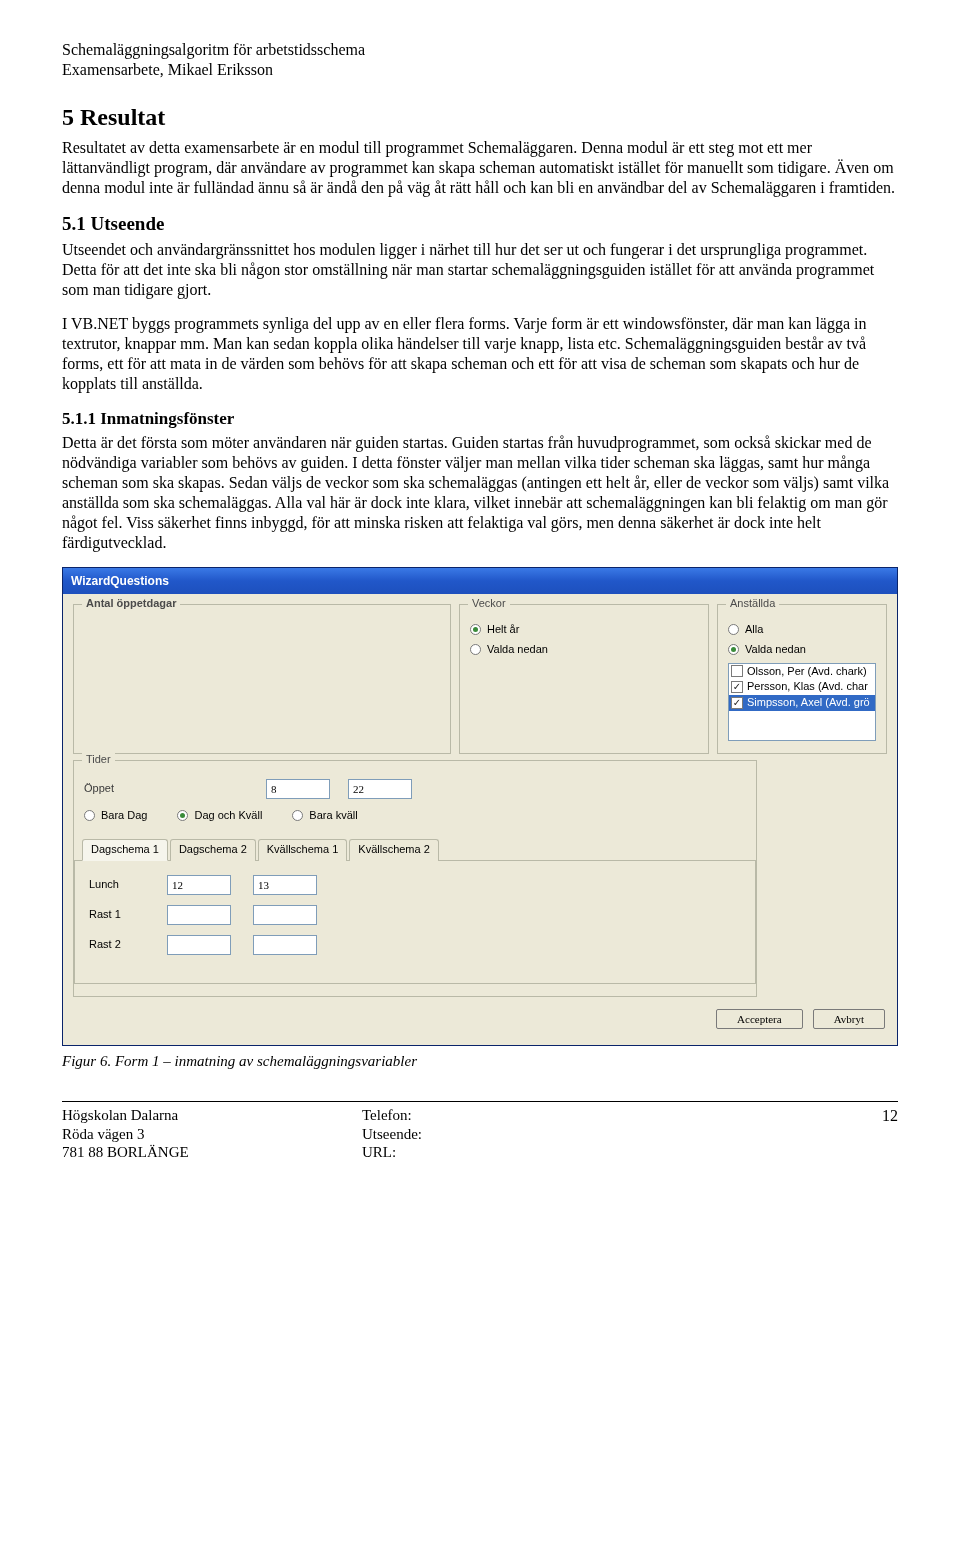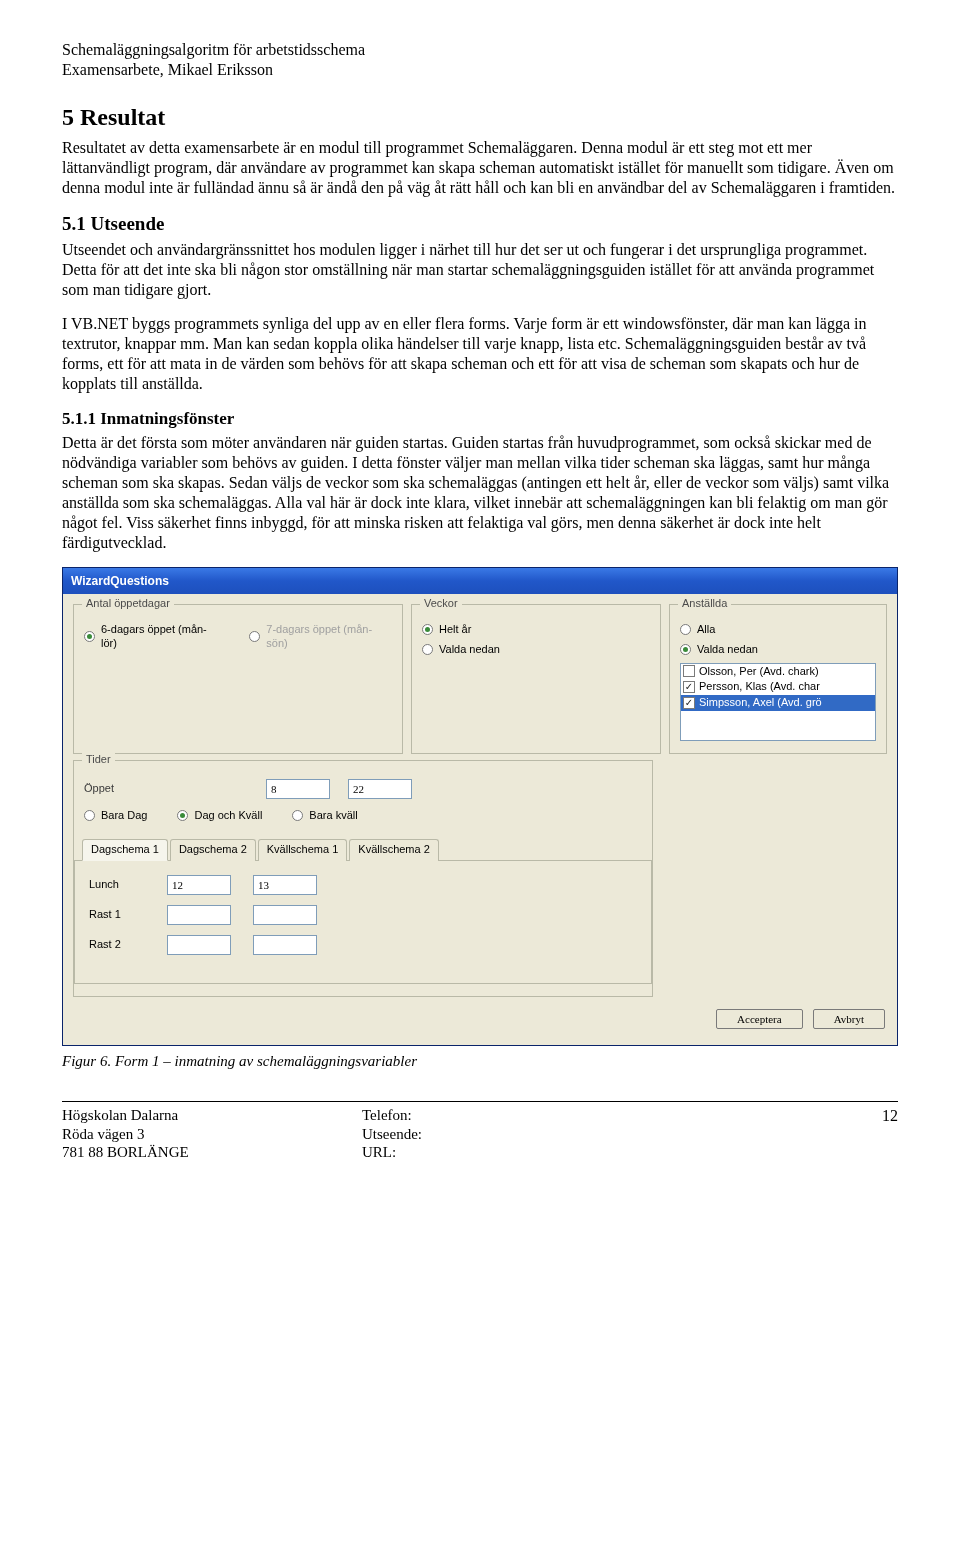--- a/index.html
+++ b/index.html
@@ -44,35 +44,35 @@
     border: 1px solid #b9b9a7;
     position: relative;
     padding: 18px 10px 12px 10px;
   }
   .groupbox > .legend {
     position: absolute; top: -8px; left: 8px;
     background: #ece9d8; padding: 0 4px;
     color: #4b4b4b;
     font-size: 11px;
   }
-  .gb-days { width: 330px; }
+  .gb-days { width: 378px; font-weight: bold; }
   .gb-weeks { width: 250px; }
   .gb-emp { flex: 1; }
   .radio-row { display: flex; align-items: center; gap: 6px; margin-bottom: 6px; }
   .radio-dot {
     width: 11px; height: 11px; border: 1px solid #7a7a7a;
     border-radius: 50%; background: #fff;
     display: inline-flex; align-items: center; justify-content: center;
     flex-shrink: 0;
   }
   .radio-dot.sel::after { content: ""; width: 5px; height: 5px; background: #3a8b3a; border-radius: 50%; display:block; }
   .radio-label.disabled { color: #a0a0a0; }
   .days-inline { display: flex; gap: 28px; }
 
-  .gb-tider { width: 580px; }
+  .gb-tider { width: 684px; }
   .tider-top { display: flex; align-items: center; gap: 18px; margin-bottom: 10px; }
   .lbl { color: #3a3a3a; }
   .textbox {
     background: #fff; border: 1px solid #7f9db9;
     height: 20px; padding: 2px 4px; font-family: Tahoma; font-size: 11px;
     width: 64px;
   }
   .radio-three { display: flex; gap: 30px; margin-bottom: 10px; }
   .tabs { display: flex; border-bottom: 1px solid #b9b9a7; margin-left: -10px; margin-right: -10px; padding: 0 8px; }
   .tab {
@@ -145,30 +145,20 @@
 
 <div class="window">
   <div class="titlebar">
     <span>WizardQuestions</span>
   </div>
   <div class="win-body">
     <div class="row1">
 
       <div class="groupbox gb-days">
         <div class="legend">Antal öppetdagar</div>
-        <div class="days-inline">
-          <label class="radio-row">
-            <span class="radio-dot sel"></span>
-            <span class="radio-label">6-dagars öppet (mån-lör)</span>
-          </label>
-          <label class="radio-row">
-            <span class="radio-dot"></span>
-            <span class="radio-label disabled">7-dagars öppet (mån-sön)</span>
-          </label>
-        </div>
       </div>
 
       <div class="groupbox gb-weeks">
         <div class="legend">Veckor</div>
         <label class="radio-row">
           <span class="radio-dot sel"></span>
           <span>Helt år</span>
         </label>
         <label class="radio-row">
           <span class="radio-dot"></span>

